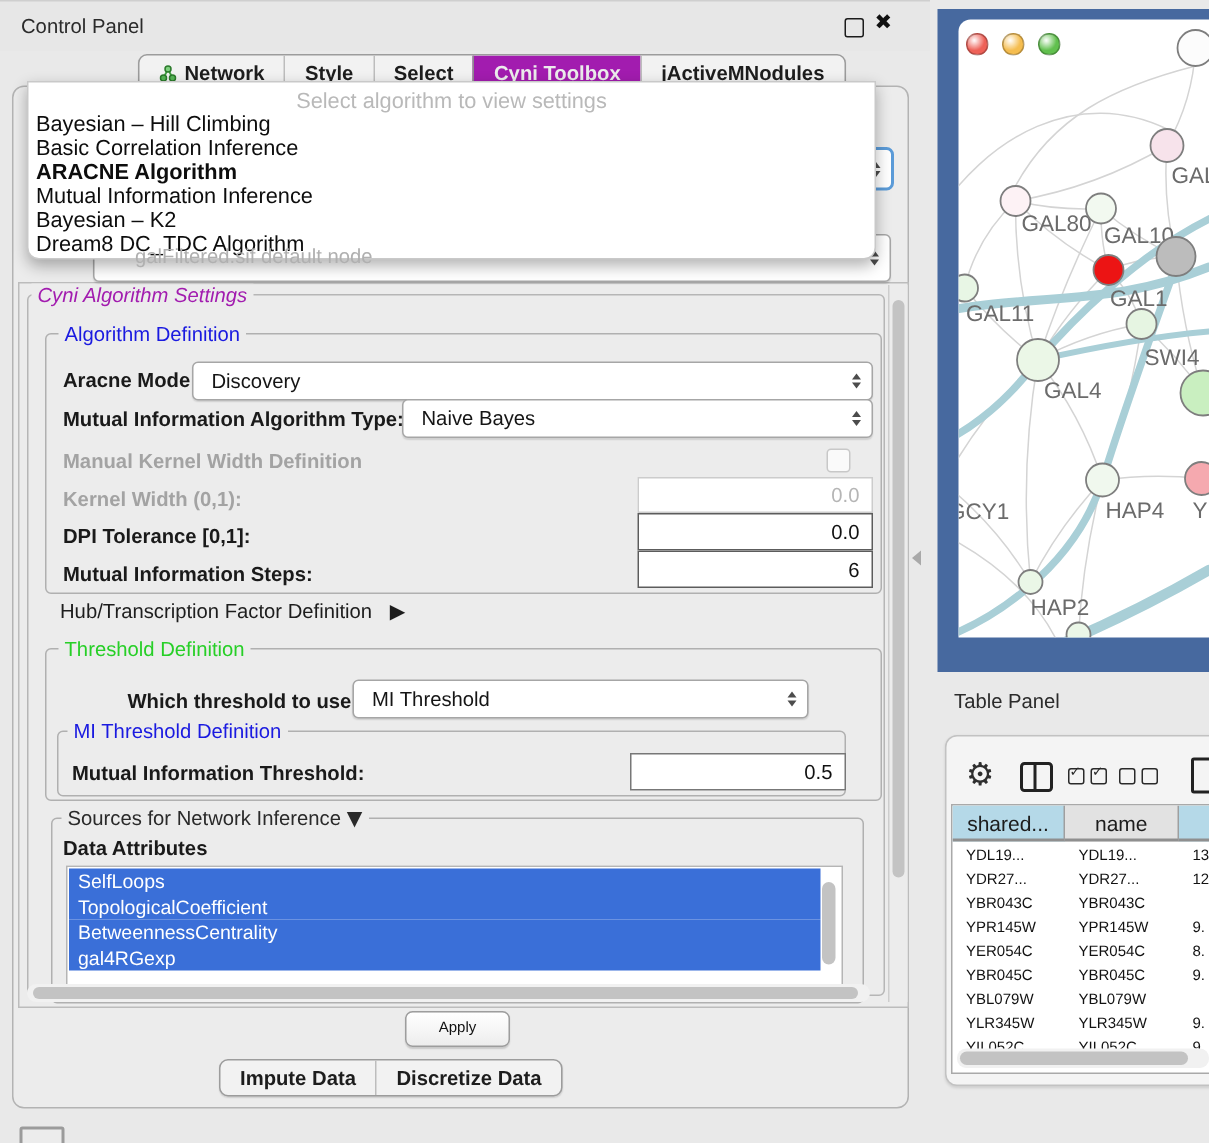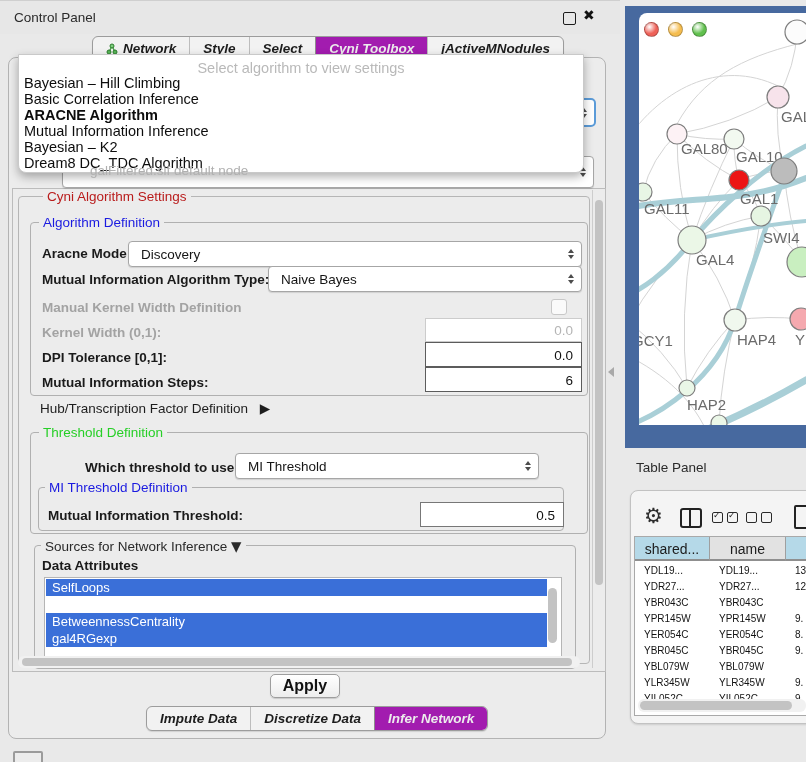--- a/index.html
+++ b/index.html
@@ -7,21 +7,21 @@
        font-family:"Liberation Sans",sans-serif;position:relative;}
   .abs{position:absolute;}
 
   
   .cp-titlebar{left:0;top:0;width:620px;height:33px;background:#e7e7e7;border-top:1px solid #cfcfcf;}
   .cp-title{left:14px;top:10px;font-size:13.5px;color:#2b2b2b;}
   .btn-float{left:563px;top:12px;width:11px;height:11px;border:1.5px solid #1c1c1c;border-radius:2px;background:transparent;}
   .btn-close{left:583px;top:7px;font-size:14px;font-weight:bold;color:#111;font-family:"DejaVu Sans",sans-serif;}
 
   .tabbar{display:inline-flex;border:1px solid #9c9c9c;border-radius:6px;overflow:hidden;background:#f2f2f2;height:23px;box-shadow:0 1px 1px rgba(0,0,0,.12);}
-  .tabbar .tab{display:flex;align-items:center;gap:5px;padding:0 13px;font-size:13.5px;font-weight:600;color:#1d1d1d;border-left:1px solid #bdbdbd;white-space:nowrap;font-style:italic;}
+  .tabbar .tab{display:flex;align-items:center;gap:5px;padding:0 13px;font-size:13.5px;font-weight:600;color:#1d1d1d;border-left:1px solid #bdbdbd;white-space:nowrap;}
   .tabbar .tab:first-child{border-left:none;}
   .tabbar .tab.sel{background:#a21caf;color:#ececec;border-left-color:#8d8d8d;}
   #top-tabs{left:92px;top:36px;}
   #bottom-tabs{left:146px;top:706px;}
 
   .outer-panel{left:8px;top:57px;width:596px;height:680px;background:#ececec;border:1px solid #b3b3b3;border-radius:8px;}
 
   
   .combo{background:#fff;border:1px solid #a6a6a6;border-radius:4px;box-shadow:0 1px 1px rgba(0,0,0,.12);}
   .combo .val{position:absolute;left:12px;top:50%;transform:translateY(-50%);font-size:13.5px;color:#151515;white-space:nowrap;}
@@ -49,21 +49,21 @@
   .data-combo{left:62px;top:156px;width:530px;height:30px;z-index:1;}
   .data-combo-text{left:90px;top:163px;font-size:13.5px;color:#b0b0b0;z-index:6;}
 
   
   .listbox{background:#fff;border:1px solid #b5b5b5;}
   .attr-item{position:absolute;left:1px;height:17px;line-height:17px;padding-left:6px;font-size:13px;color:#fff;white-space:nowrap;}
 
   .scroll-track-h{background:#f1f1f1;border-radius:6px;}
   .scroll-thumb{background:#c3c3c3;border-radius:5px;}
 
-  .apply-btn{left:270px;top:674px;width:68px;height:22px;background:linear-gradient(#ffffff,#ededed);border:1px solid #9d9d9d;border-radius:5px;text-align:center;line-height:22px;font-size:16px;color:#111;box-shadow:0 1px 1px rgba(0,0,0,.15);font-weight:bold;}
+  .apply-btn{left:270px;top:674px;width:68px;height:22px;background:linear-gradient(#ffffff,#ededed);border:1px solid #9d9d9d;border-radius:5px;text-align:center;line-height:22px;font-size:10px;color:#111;box-shadow:0 1px 1px rgba(0,0,0,.15);}
 
   .checkbox{width:14px;height:14px;border:1px solid #c8c8c8;border-radius:3px;background:#fafafa;}
 
   
   .net-frame{left:625px;top:6px;width:181px;height:442px;background:#47699f;}
   .net-window{left:639px;top:13px;width:167px;height:412px;background:#fff;border-radius:8px 0 0 0;overflow:hidden;}
   .tl{width:13px;height:13px;border-radius:50%;}
   .splitter-arrow{left:608px;top:367px;width:0;height:0;border-top:5px solid transparent;border-bottom:5px solid transparent;border-right:6px solid #a9a9a9;}
 
   
@@ -113,21 +113,21 @@
       <span>Cyni Toolbox</span>
     </div>
     <div class="tab">
       <span>jActiveMNodules</span>
     </div>
   </div>
 
 <div class="abs" style="left:12px;top:188px;width:592px;height:482px;border:1px solid #bcbcbc;background:#ececec;"></div>
 
 <div class="abs grp" style="left:18px;top:196px;width:570px;height:466px;border-color:#b6b6b6;">
-  <span class="grp-title" style="left:24px;color:#b91c1c;">Cyni Algorithm Settings</span>
+  <span class="grp-title" style="left:2px;color:#a21caf;font-style:italic;">Cyni Algorithm Settings</span>
 </div>
 
 <div class="abs grp" style="left:30px;top:222px;width:556px;height:172px;">
   <span class="grp-title" style="left:8px;color:#1a1ae0;">Algorithm Definition</span>
 </div>
 <div class="abs lbl" style="left:42px;top:246px;">Aracne Mode:</div>
 <div class="abs combo" style="left:128px;top:241px;width:452px;height:24px;">
   <span class="val">Discovery</span>
   <span class="spin">
       <i class="up"></i>
@@ -181,41 +181,39 @@
   <span class="fv">0.5</span>
 </div>
 
 <div class="abs grp" style="left:34px;top:545px;width:540px;height:122px;">
   <span class="grp-title" style="left:6px;color:#2a2a2a;"><span>Sources for Network Inference</span> <span class="tri">▼</span></span>
 </div>
 <div class="abs lbl" style="left:42px;top:558px;">Data Attributes</div>
 <div class="abs listbox" style="left:44px;top:577px;width:516px;height:78px;" id="attr-list">
   <div class="abs scroll-thumb" style="left:503px;top:10px;width:9px;height:55px;"></div>
 <div class="attr-item" style="top: 1px; width: 495px; background: rgb(58, 111, 216);">SelfLoops</div>
+    <div class="attr-item" style="top: 18px; width: 495px; background: rgb(58, 111, 216);">TopologicalCoefficient</div>
     <div class="attr-item" style="top: 35px; width: 495px; background: rgb(58, 111, 216);">BetweennessCentrality</div>
     <div class="attr-item" style="top: 52px; width: 495px; background: rgb(58, 111, 216);">gal4RGexp</div>
   </div>
 
 <div class="abs scroll-track-h" style="left:18px;top:656px;width:562px;height:12px;">
   <div class="scroll-thumb" style="position:absolute;left:4px;top:2px;width:550px;height:8px;"></div>
 </div>
 <div class="abs" style="left:592px;top:190px;width:12px;height:478px;background:#ececec;border-left:1px solid #cdcdcd;">
   <div class="scroll-thumb" style="position:absolute;left:2px;top:10px;width:8px;height:385px;"></div>
 </div>
 
 <div class="abs apply-btn">Apply</div>
 <div class="abs tabbar" id="bottom-tabs">
     <div class="tab">
       <span>Impute Data</span>
     </div>
     <div class="tab">
       <span>Discretize Data</span>
-    </div>
-    <div class="tab sel">
-      <span>Infer Network</span>
     </div>
   </div>
 
 <div class="abs ghost-combo">
   <span class="spin">
       <i class="up"></i>
       <i class="down"></i>
     </span>
 </div>
 <div class="abs combo data-combo">

